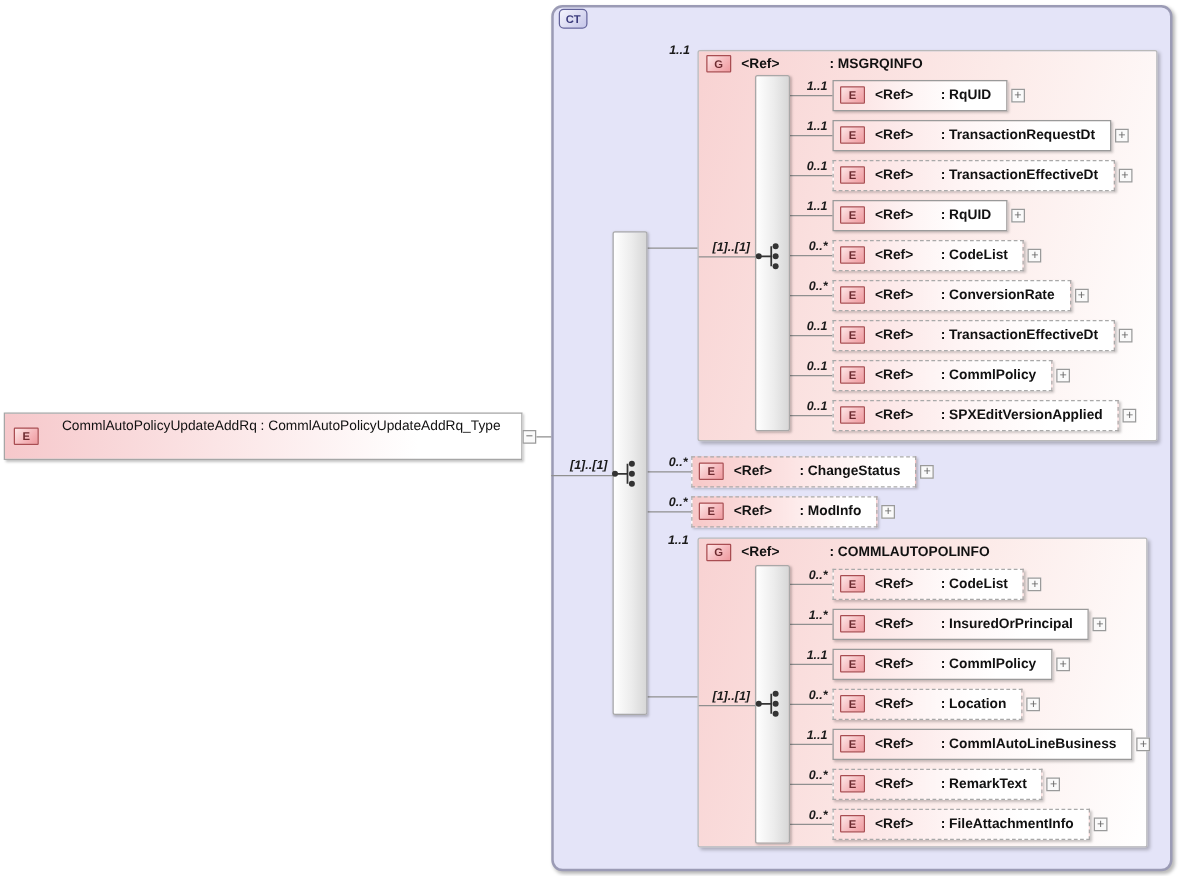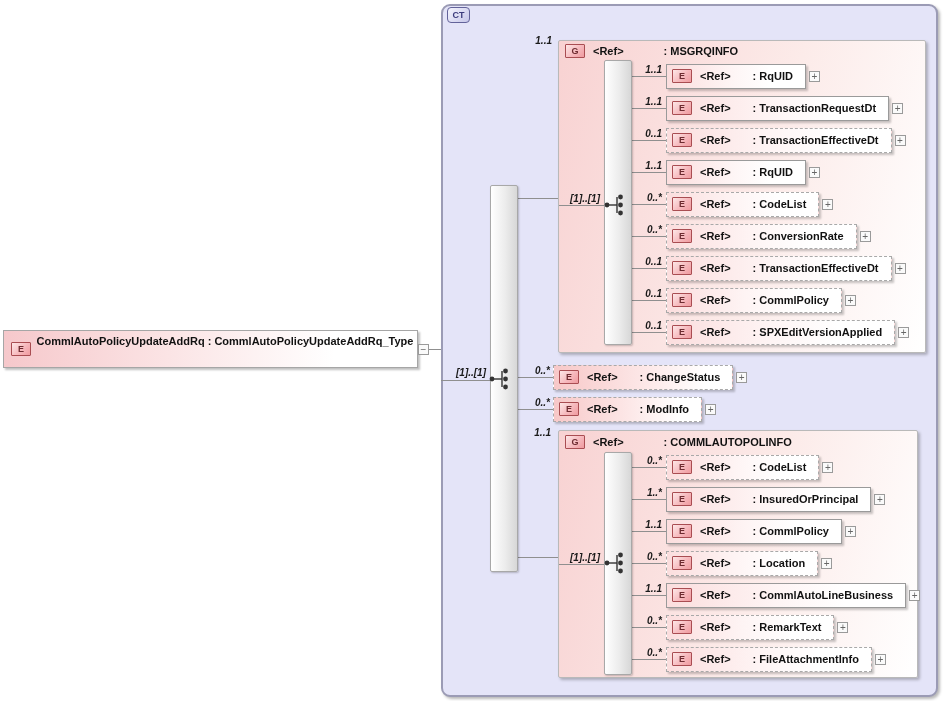--- a/index.html
+++ b/index.html
@@ -70,21 +70,21 @@
   .seqcard { position:absolute; width:48px; text-align:right;
     font-size:10px; font-style:italic; font-weight:bold; color:#1a1a1a; z-index:6; }
 
   
   .src-box { position:absolute; left:3px; top:330px; width:415px; height:38px;
     border:1px solid #a6a6a6;
     background:linear-gradient(90deg,#f6c8cb 0%,#fbe4e5 40%,#ffffff 80%);
     box-shadow:1.5px 1.5px 2px rgba(0,0,0,.25); z-index:6; }
   .src-box .bdg { position:absolute; left:7px; top:11px; }
   .src-text { position:absolute; left:32px; top:3px; width:378px;
-    font-size:11px; font-weight:bold; color:#111; line-height:15px;
+    font-size:11px; font-weight:normal; color:#111; line-height:15px;
     text-align:center; word-break:break-all; }
 </style>
 </head>
 <body>
 
 <div id="canvas">
 
   <div class="src-box">
     <span class="bdg">E</span>
     <div class="src-text">CommlAutoPolicyUpdateAddRq : CommlAutoPolicyUpdateAddRq_Type</div>

